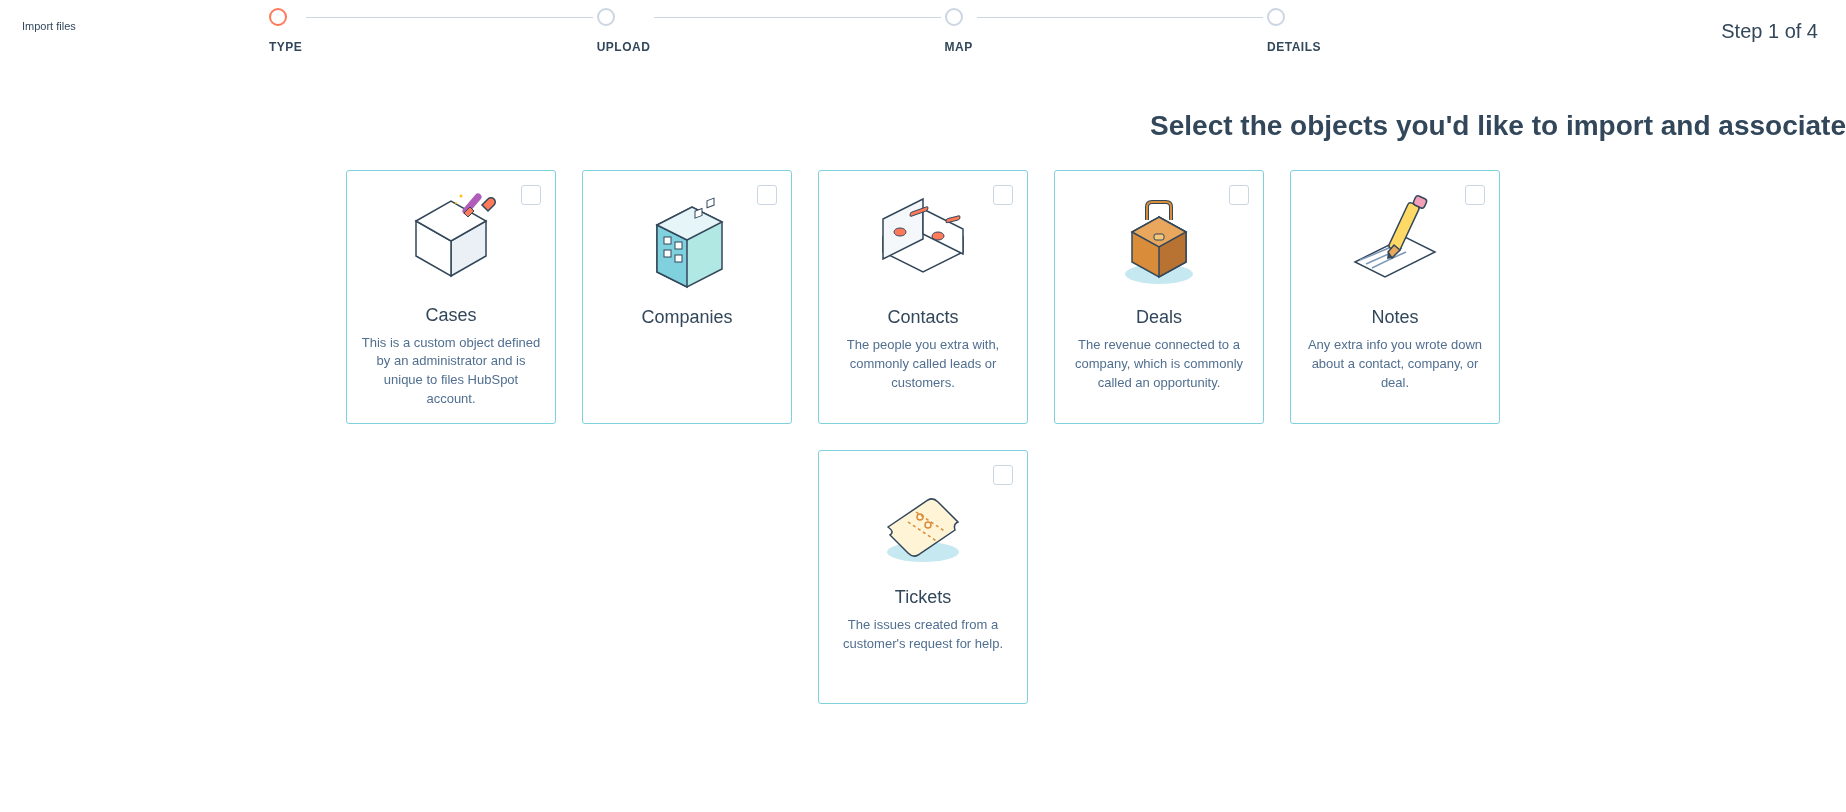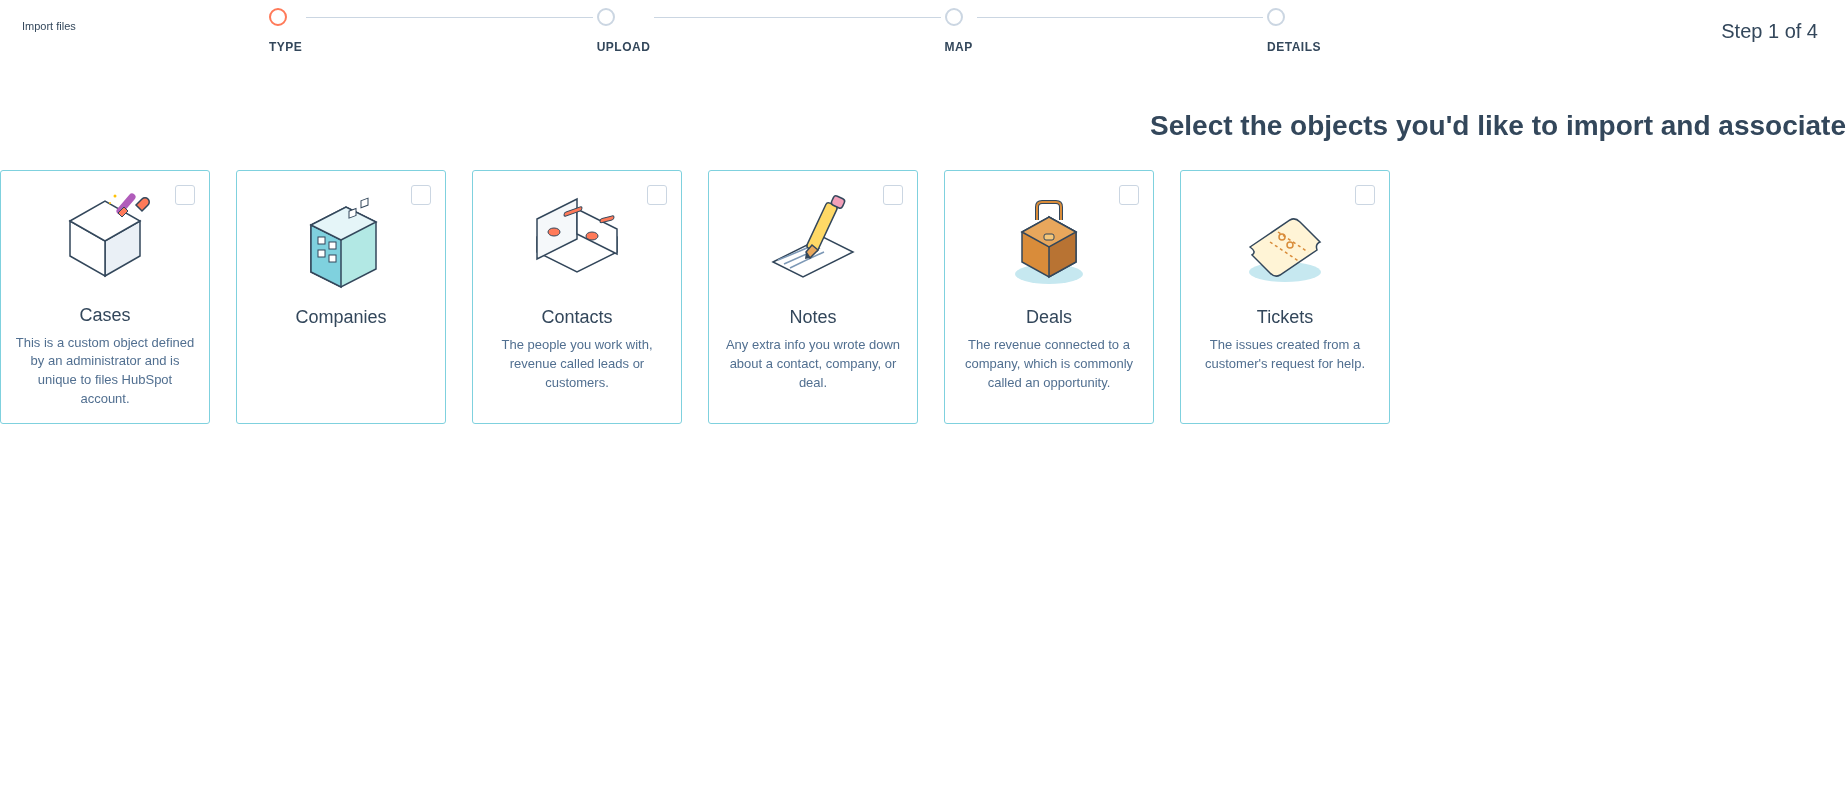--- a/index.html
+++ b/index.html
@@ -105,21 +105,21 @@
       font-weight: 700;
       color: #33475b;
     }
 
     .cards-container {
       position: absolute;
       top: 170px;
       left: 0;
       right: 0;
       display: flex;
-      flex-direction: row;
+      flex-direction: column;
       align-items: center;
       gap: 26px;
     }
 
     .cards-row {
       display: flex;
       justify-content: center;
       gap: 26px;
     }
 
@@ -250,58 +250,58 @@
           <polygon points="15,45 55,25 95,45 95,60 55,80 15,60" fill="#fff" stroke="#33475b" stroke-width="1.5"></polygon>
           <polygon points="15,45 55,25 55,65 15,85" fill="#f5f8fa" stroke="#33475b" stroke-width="1.5" transform="translate(0,-18)"></polygon>
           <polygon points="55,25 95,45 95,70 55,50" fill="#fff" stroke="#33475b" stroke-width="1.5" transform="translate(0,-8)"></polygon>
           <ellipse cx="32" cy="40" rx="6" ry="4" fill="#ff7a59" stroke="#33475b"></ellipse>
           <rect x="42" y="36" width="18" height="4" rx="2" fill="#ff7a59" stroke="#33475b" transform="skewY(-20)"></rect>
           <ellipse cx="70" cy="44" rx="6" ry="4" fill="#ff7a59" stroke="#33475b"></ellipse>
           <rect x="78" y="48" width="14" height="4" rx="2" fill="#ff7a59" stroke="#33475b" transform="skewY(-15)"></rect>
         </svg>
       </div>
       <div class="card-title">Contacts</div>
-      <div class="card-desc">The people you work with, revenue called leads or customers.</div>
+      <div class="card-desc">The people you extra with, commonly called leads or customers.</div>
+    </div>
+
+    <div class="card">
+      <div class="card-checkbox"></div>
+      <div class="card-icon-wrap">
+        <svg width="110" height="100" viewBox="0 0 110 100">
+          <ellipse cx="55" cy="82" rx="34" ry="10" fill="#c6e8f0"></ellipse>
+          <path d="M28 40 L55 25 L82 40 L82 70 L55 85 L28 70 Z" fill="#d98c3a" stroke="#33475b" stroke-width="1.5"></path>
+          <path d="M55 25 L82 40 L82 70 L55 85 Z" fill="#b87333" stroke="#33475b" stroke-width="1.5"></path>
+          <path d="M28 40 L55 55 L82 40 L55 25 Z" fill="#e8a75c" stroke="#33475b" stroke-width="1.5"></path>
+          <path d="M43 28 L43 15 Q43 10 48 10 L62 10 Q67 10 67 15 L67 28" fill="none" stroke="#33475b" stroke-width="4"></path>
+          <path d="M43 28 L43 15 Q43 10 48 10 L62 10 Q67 10 67 15 L67 28" fill="none" stroke="#d98c3a" stroke-width="2"></path>
+          <rect x="50" y="42" width="10" height="6" rx="2" fill="#f5c77a" stroke="#33475b"></rect>
+        </svg>
+      </div>
+      <div class="card-title">Deals</div>
+      <div class="card-desc">The revenue connected to a company, which is commonly called an opportunity.</div>
     </div>
 
     <div class="card">
       <div class="card-checkbox"></div>
       <div class="card-icon-wrap">
         <svg width="110" height="100" viewBox="0 0 110 100">
           <polygon points="15,70 65,45 95,60 45,85" fill="#fff" stroke="#33475b" stroke-width="1.5"></polygon>
           <path d="M20 68 Q40 60 58 52" stroke="#7c98b6" stroke-width="1.5" fill="none"></path>
           <path d="M26 72 Q44 64 62 56" stroke="#7c98b6" stroke-width="1.5" fill="none"></path>
           <path d="M32 76 Q48 68 66 60" stroke="#7c98b6" stroke-width="1.5" fill="none"></path>
           <rect x="58" y="10" width="12" height="50" rx="3" fill="#ffd966" stroke="#33475b" stroke-width="1.5" transform="rotate(25 64 35)"></rect>
           <polygon points="48,60 54,53 60,58 52,66" fill="#e8a75c" stroke="#33475b" stroke-width="1.5"></polygon>
           <polygon points="48,60 52,66 47,67" fill="#33475b"></polygon>
           <rect x="74" y="5" width="12" height="10" rx="3" fill="#f2a0b9" stroke="#33475b" stroke-width="1.5" transform="rotate(25 80 10)"></rect>
         </svg>
       </div>
       <div class="card-title">Notes</div>
       <div class="card-desc">Any extra info you wrote down about a contact, company, or deal.</div>
     </div>
 
-    <div class="card">
-      <div class="card-checkbox"></div>
-      <div class="card-icon-wrap">
-        <svg width="110" height="100" viewBox="0 0 110 100">
-          <ellipse cx="55" cy="82" rx="34" ry="10" fill="#c6e8f0"></ellipse>
-          <path d="M28 40 L55 25 L82 40 L82 70 L55 85 L28 70 Z" fill="#d98c3a" stroke="#33475b" stroke-width="1.5"></path>
-          <path d="M55 25 L82 40 L82 70 L55 85 Z" fill="#b87333" stroke="#33475b" stroke-width="1.5"></path>
-          <path d="M28 40 L55 55 L82 40 L55 25 Z" fill="#e8a75c" stroke="#33475b" stroke-width="1.5"></path>
-          <path d="M43 28 L43 15 Q43 10 48 10 L62 10 Q67 10 67 15 L67 28" fill="none" stroke="#33475b" stroke-width="4"></path>
-          <path d="M43 28 L43 15 Q43 10 48 10 L62 10 Q67 10 67 15 L67 28" fill="none" stroke="#d98c3a" stroke-width="2"></path>
-          <rect x="50" y="42" width="10" height="6" rx="2" fill="#f5c77a" stroke="#33475b"></rect>
-        </svg>
-      </div>
-      <div class="card-title">Deals</div>
-      <div class="card-desc">The revenue connected to a company, which is commonly called an opportunity.</div>
-    </div>
-
   </div>
 
   <div class="cards-row">
     <div class="card">
       <div class="card-checkbox"></div>
       <div class="card-icon-wrap">
         <svg width="110" height="100" viewBox="0 0 110 100">
           <ellipse cx="55" cy="80" rx="36" ry="10" fill="#c6e8f0"></ellipse>
           <path d="M20 55 L60 28 Q65 25 70 30 L90 50 Q85 52 87 58 L50 83 Q45 86 40 81 L22 63 Q27 60 20 55 Z" fill="#fff4d6" stroke="#33475b" stroke-width="1.5"></path>
           <circle cx="52" cy="45" r="3" fill="none" stroke="#d98c3a" stroke-width="1.5"></circle>

